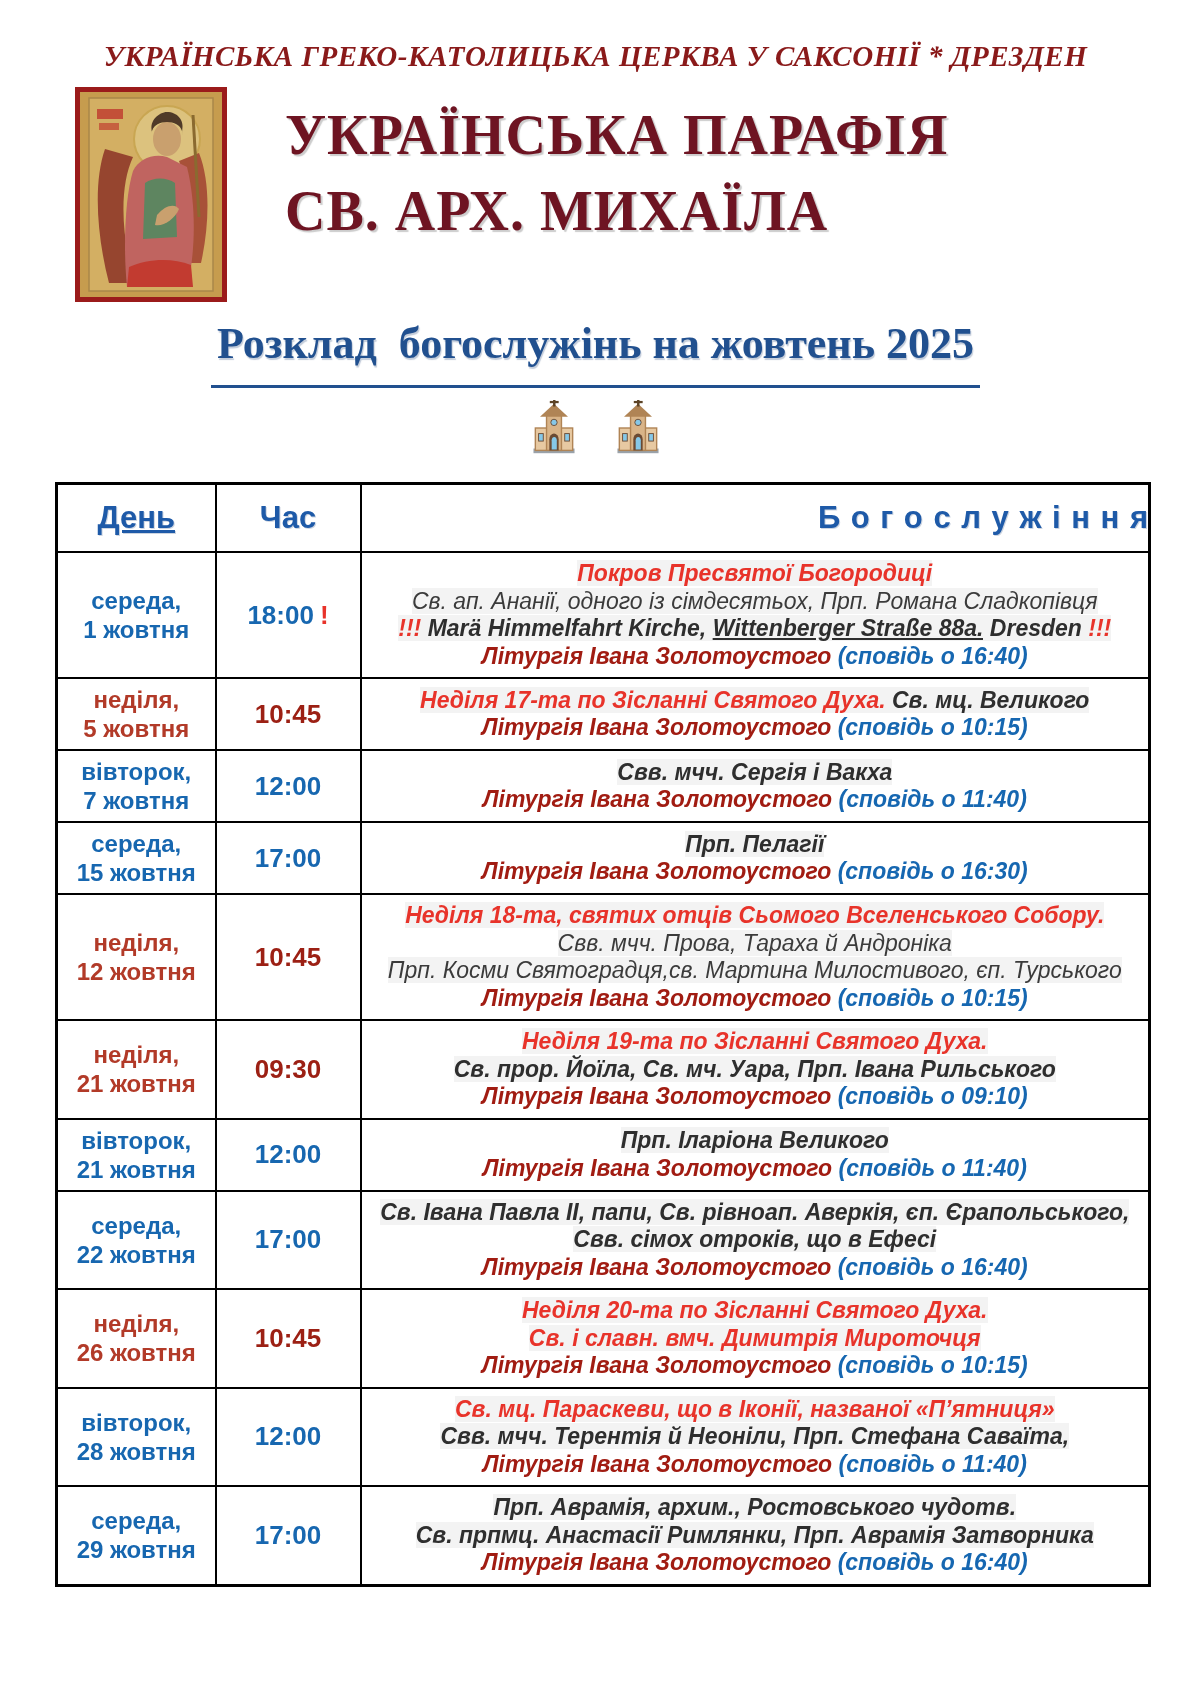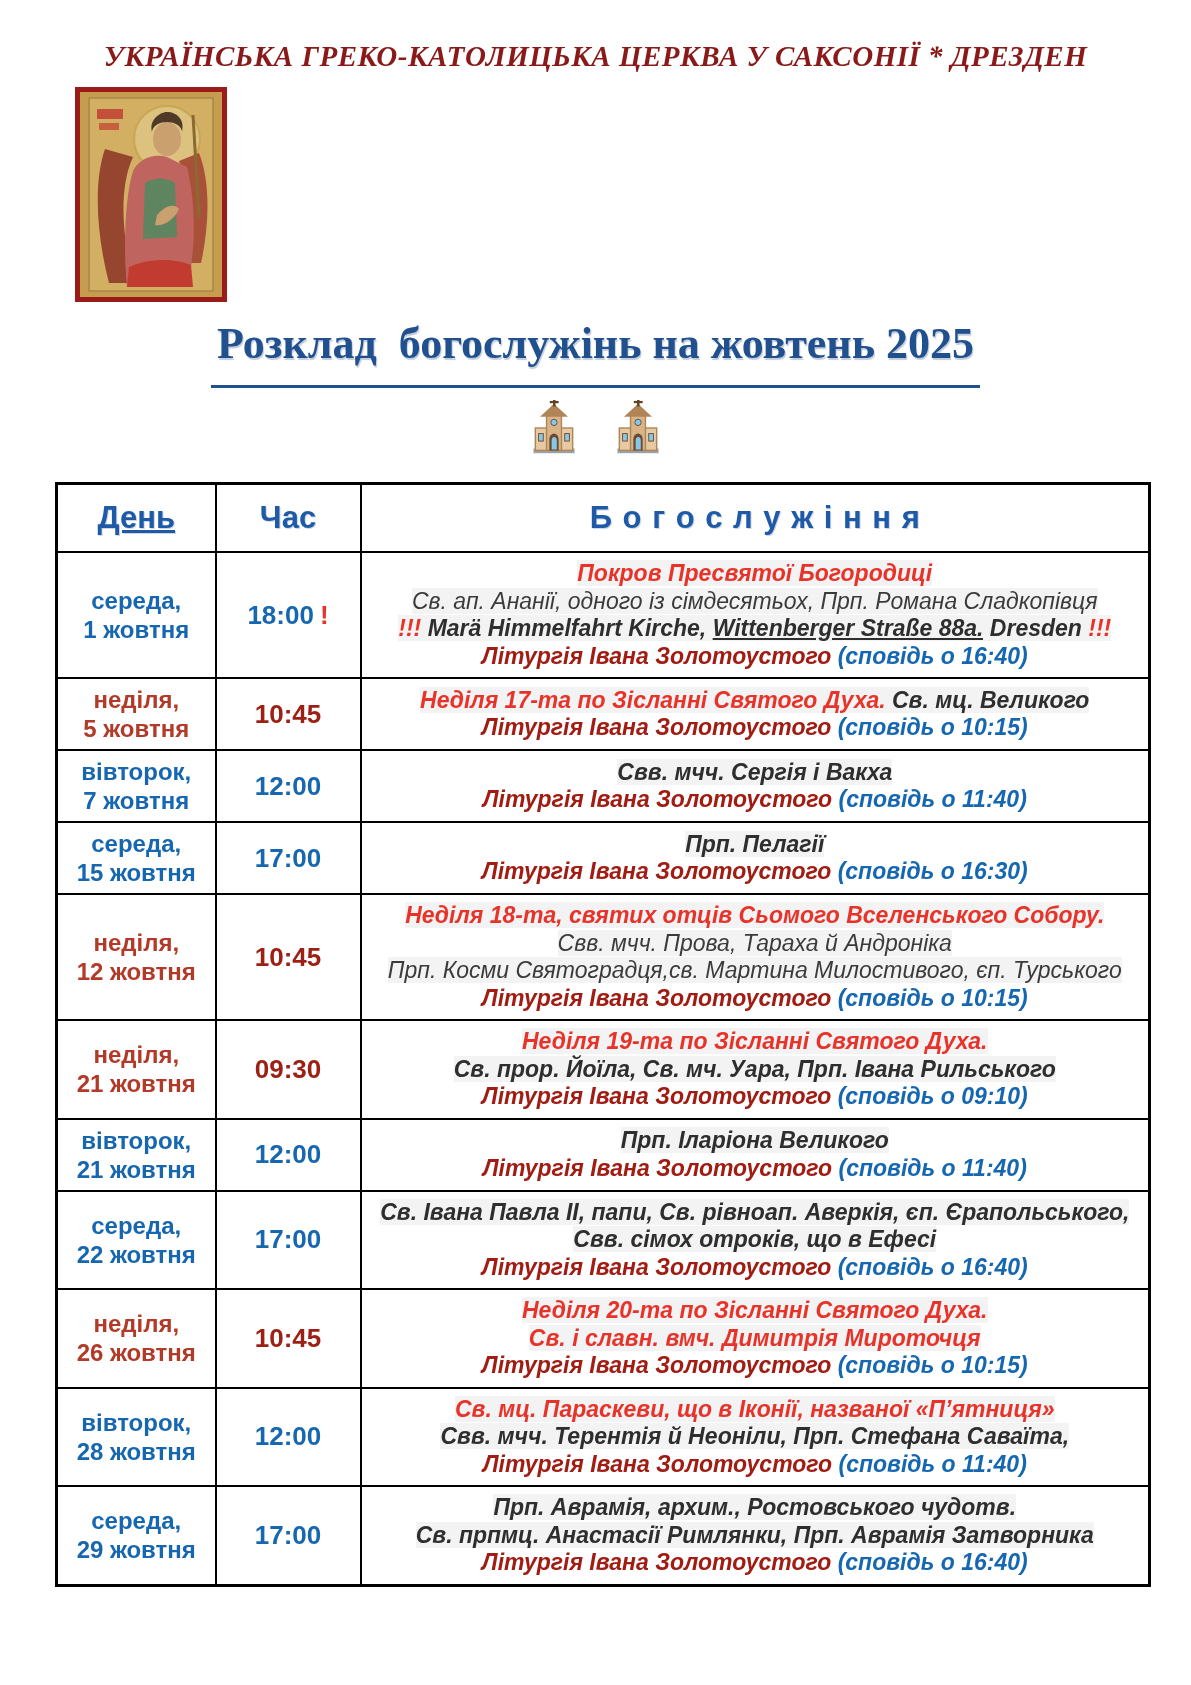--- a/index.html
+++ b/index.html
@@ -43,21 +43,21 @@
     border-collapse:collapse;width:1096px;margin:26px 0 0 55px;
     border:3px solid #000;table-layout:fixed;
   }
   table.schedule th, table.schedule td{border:2px solid #000;}
   thead th{
     color:var(--hblue);font-weight:bold;font-size:31px;padding:15px 0;
     text-shadow:1px 1px 0 rgba(130,150,180,.4);
   }
   th.col-day{width:159px;text-decoration:underline;}
   th.col-time{width:145px;}
-  th.col-service{word-spacing:2px;}
+  th.col-service{word-spacing:2px;text-align:right;}
   td.day{
     text-align:center;font-weight:bold;font-size:24px;line-height:29px;
     vertical-align:middle;padding:6px 2px;
   }
   td.time{text-align:center;font-weight:bold;font-size:26px;vertical-align:middle;}
   td.day.wd, td.time.wd{color:var(--dayblue);}
   td.day.su{color:var(--dayred);}
   td.time.su{color:var(--timered);}
   .bang{color:var(--feastred);margin-left:6px;font-weight:bold;}
   td.svc{text-align:center;padding:7px 10px;vertical-align:middle;}
@@ -104,20 +104,24 @@
     <path d="M70 96 C78 90 92 90 100 96 L102 150 L68 152 Z" fill="#5E8560"></path>
     <path d="M52 200 L118 200 L116 178 C96 170 72 172 54 180 Z" fill="#C23B30"></path>
     <ellipse cx="92" cy="52" rx="14" ry="17" fill="#C9A06E"></ellipse>
     <path d="M76 48 C76 30 108 28 108 48 C108 38 100 30 92 30 C84 30 76 38 76 48 Z" fill="#4F3A28"></path>
     <path d="M77 44 C74 34 84 25 92 25 C102 25 110 33 107 44 C104 32 80 32 77 44 Z" fill="#4F3A28"></path>
     <path d="M82 128 C90 118 100 116 104 122 C100 132 88 140 80 138 Z" fill="#C9A06E"></path>
     <line x1="118" y1="28" x2="124" y2="130" stroke="#8A6A30" stroke-width="3"></line>
     <rect x="22" y="22" width="26" height="10" fill="#C04030" opacity=".85"></rect>
     <rect x="24" y="36" width="20" height="7" fill="#C04030" opacity=".7"></rect>
   </svg>
+  <div class="title-block">
+    <div class="title-line">УКРАЇНСЬКА ПАРАФІЯ</div>
+    <div class="title-line">СВ. АРХ. МИХАЇЛА</div>
+  </div>
 </div>
 
 <div class="schedule-title-wrap">
   <span class="schedule-title">Розклад  богослужінь на жовтень 2025</span>
 </div>
 
 <div class="church-line">
   <svg class="church-icon" viewBox="0 0 60 60" aria-hidden="true">
       <use href="#church-glyph"></use>
     </svg>

